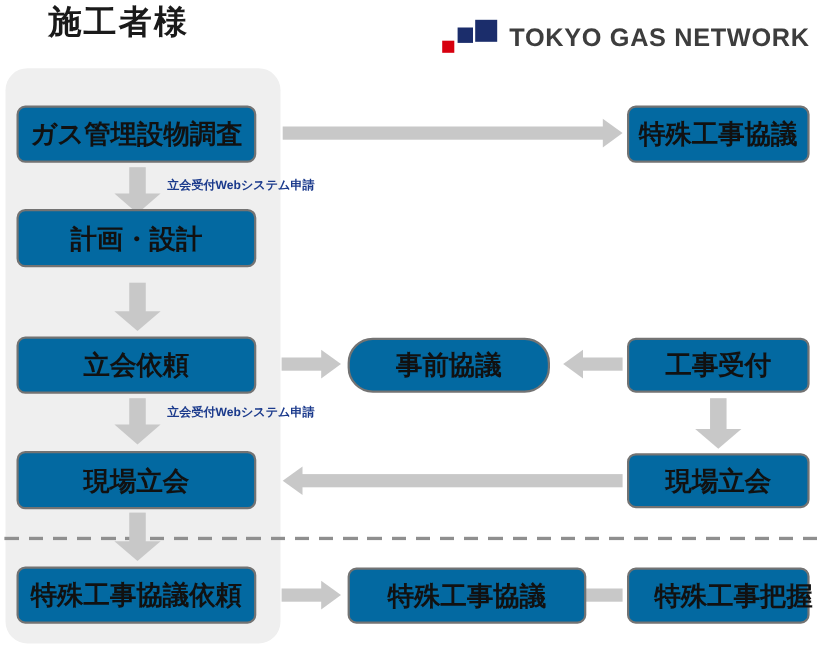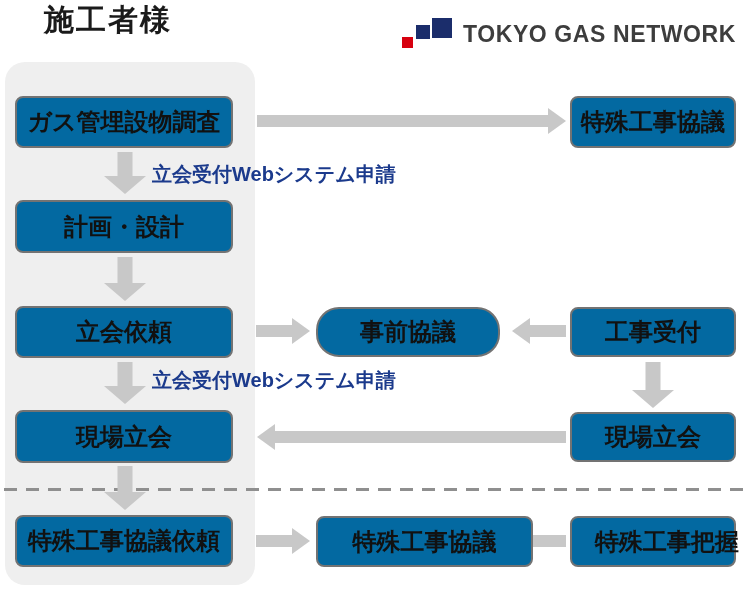--- a/index.html
+++ b/index.html
@@ -18,21 +18,21 @@
 
   
   .panel { position:absolute; left:5px; top:62px; width:250px; height:523px; background:#efefef; border-radius:20px; }
 
   
   .box { position:absolute; background:#0369a1; border:2px solid #737373; border-radius:8px;
          display:flex; align-items:center; justify-content:center;
          font-size:24px; font-weight:700; color:#111111; white-space:nowrap; }
   #box-gas             { left:15px;  top:96px;  width:218px; height:52px; }
   #box-ref             { left:570px; top:96px;  width:166px; height:52px; }
-  #box-plan            { left:15px;  top:200px; width:218px; height:53px; }
+  #box-plan            { left:15px;  top:190px; width:218px; height:53px; }
   #box-witness         { left:15px;  top:306px; width:218px; height:52px; }
   #box-prior           { left:316px; top:307px; width:184px; height:50px;border-radius:23px; }
   #box-reception       { left:570px; top:307px; width:166px; height:50px; }
   #box-construct       { left:15px;  top:410px; width:218px; height:53px; }
   #box-site            { left:570px; top:412px; width:166px; height:50px; }
   #box-special-req     { left:15px;  top:515px; width:218px; height:52px; }
   #box-special-consult { left:316px; top:516px; width:217px; height:51px; }
   #box-special-grasp   { left:570px; top:516px; width:166px; height:51px;padding-left:28px; }
 
   
@@ -56,21 +56,21 @@
   .v-arrow .stem { position:absolute; left:50%; transform:translateX(-50%); top:0; bottom:17px; width:15px; background:#c8c8c8; }
   .v-arrow .head { position:absolute; bottom:0; left:50%; transform:translateX(-50%); width:0; height:0;
                    border-top:18px solid #c8c8c8; border-left:21px solid transparent; border-right:21px solid transparent; }
   #arr-gas-plan        { left:104px; top:152px; height:42px; }
   #arr-plan-witness    { left:104px; top:257px; height:44px; }
   #arr-witness-construct{ left:104px; top:362px; height:42px; }
   #arr-construct-sreq  { left:104px; top:466px; height:44px; }
   #arr-reception-site  { left:632px; top:362px; height:46px; }
 
   
-  .web-label { position:absolute; font-size:20px; font-weight:700; color:#1b3a8c; white-space:nowrap; }
+  .web-label { position:absolute; font-size:11px; font-weight:700; color:#1b3a8c; white-space:nowrap; }
   #web-label-1 { left:152px; top:161px; }
   #web-label-2 { left:152px; top:367px; }
 
   
   .divider { position:absolute; left:4px; top:488px; width:742px; height:3px;
              background:repeating-linear-gradient(90deg,#8f8f8f 0 13px,transparent 13px 22px); }
 </style>
 </head>
 <body>
 

